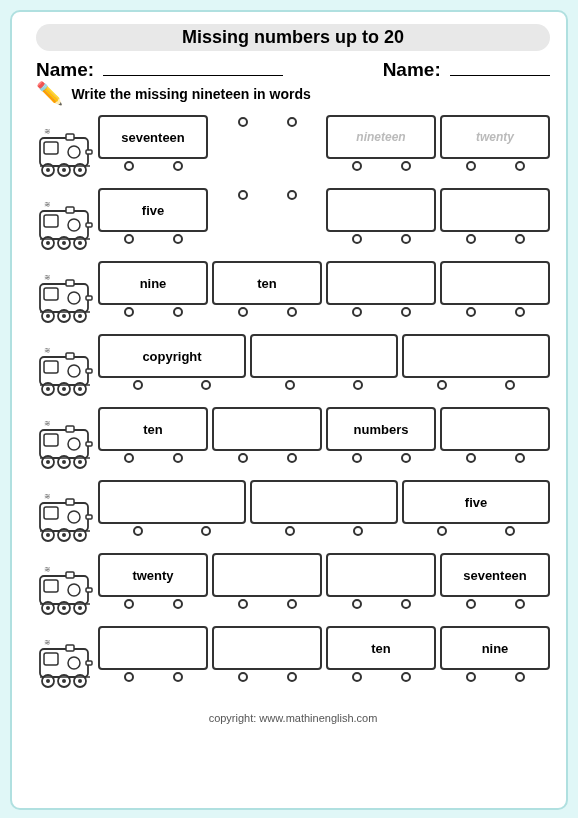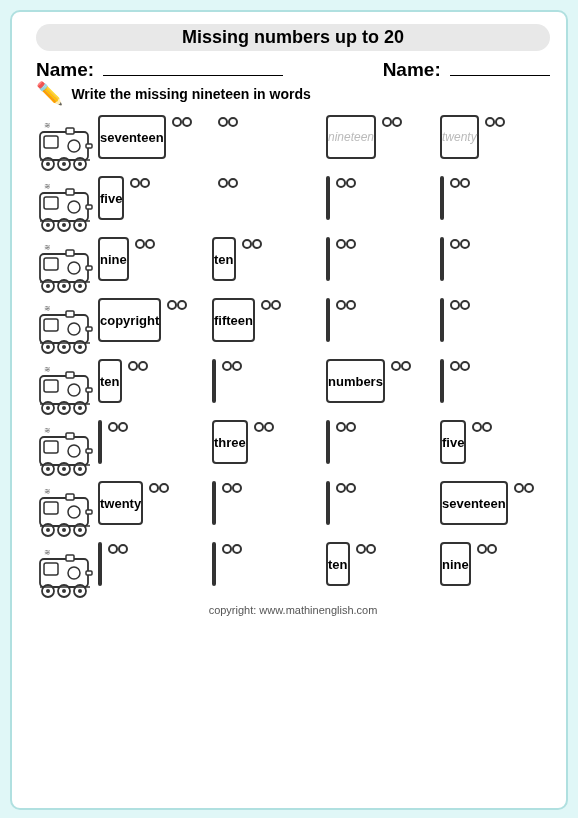--- a/index.html
+++ b/index.html
@@ -69,57 +69,57 @@
     .wheel {
       width: 10px;
       height: 10px;
       border-radius: 50%;
       border: 2px solid #333;
       background: white;
     }
     .car-wrapper {
       flex: 1;
       display: flex;
-      flex-direction: row;
+      flex-direction: column;
       margin-bottom: 10px;
     }
     .car-body {
       height: 44px;
       border: 2px solid #333;
       border-radius: 4px;
       display: flex;
       align-items: center;
       justify-content: center;
       font-size: 13px;
       font-weight: bold;
       background: white;
     }
     .car-body.placeholder-text {
       color: #bbb;
-      font-weight: normal;
+      font-weight: bold;
       font-style: italic;
       font-size: 12px;
       text-align: center;
     }
     .car-wheels-row {
       display: flex;
       justify-content: space-around;
       padding: 2px 6px 0 6px;
     }
     .cars-group {
       display: flex;
       flex: 1;
       gap: 4px;
       align-items: flex-start;
     }
     .footer {
       text-align: center;
       font-size: 11px;
       color: #555;
-      margin-top: 8px;
+      margin-top: 20px;
     }
     .engine-wrapper {
       display: flex;
       flex-direction: column;
       align-items: center;
       width: 58px;
       flex-shrink: 0;
       margin-right: 4px;
     }
     .engine-body {
@@ -357,27 +357,20 @@
         </div>
         <div class="cars-group">
     <div class="car-wrapper">
       <div class="car-body" style="">copyright</div>
       <div class="car-wheels-row">
         <div class="wheel"></div>
         <div class="wheel"></div>
       </div>
     </div>
 
-    <div class="car-wrapper">
-      <div class="car-body" style="">fifteen</div>
-      <div class="car-wheels-row">
-        <div class="wheel"></div>
-        <div class="wheel"></div>
-      </div>
-    </div>
 
     <div class="car-wrapper">
       <div class="car-body" style=""></div>
       <div class="car-wheels-row">
         <div class="wheel"></div>
         <div class="wheel"></div>
       </div>
     </div>
 
     <div class="car-wrapper">
@@ -477,27 +470,20 @@
         </div>
         <div class="cars-group">
     <div class="car-wrapper">
       <div class="car-body" style=""></div>
       <div class="car-wheels-row">
         <div class="wheel"></div>
         <div class="wheel"></div>
       </div>
     </div>
 
-    <div class="car-wrapper">
-      <div class="car-body" style="">three</div>
-      <div class="car-wheels-row">
-        <div class="wheel"></div>
-        <div class="wheel"></div>
-      </div>
-    </div>
 
     <div class="car-wrapper">
       <div class="car-body" style=""></div>
       <div class="car-wheels-row">
         <div class="wheel"></div>
         <div class="wheel"></div>
       </div>
     </div>
 
     <div class="car-wrapper">

